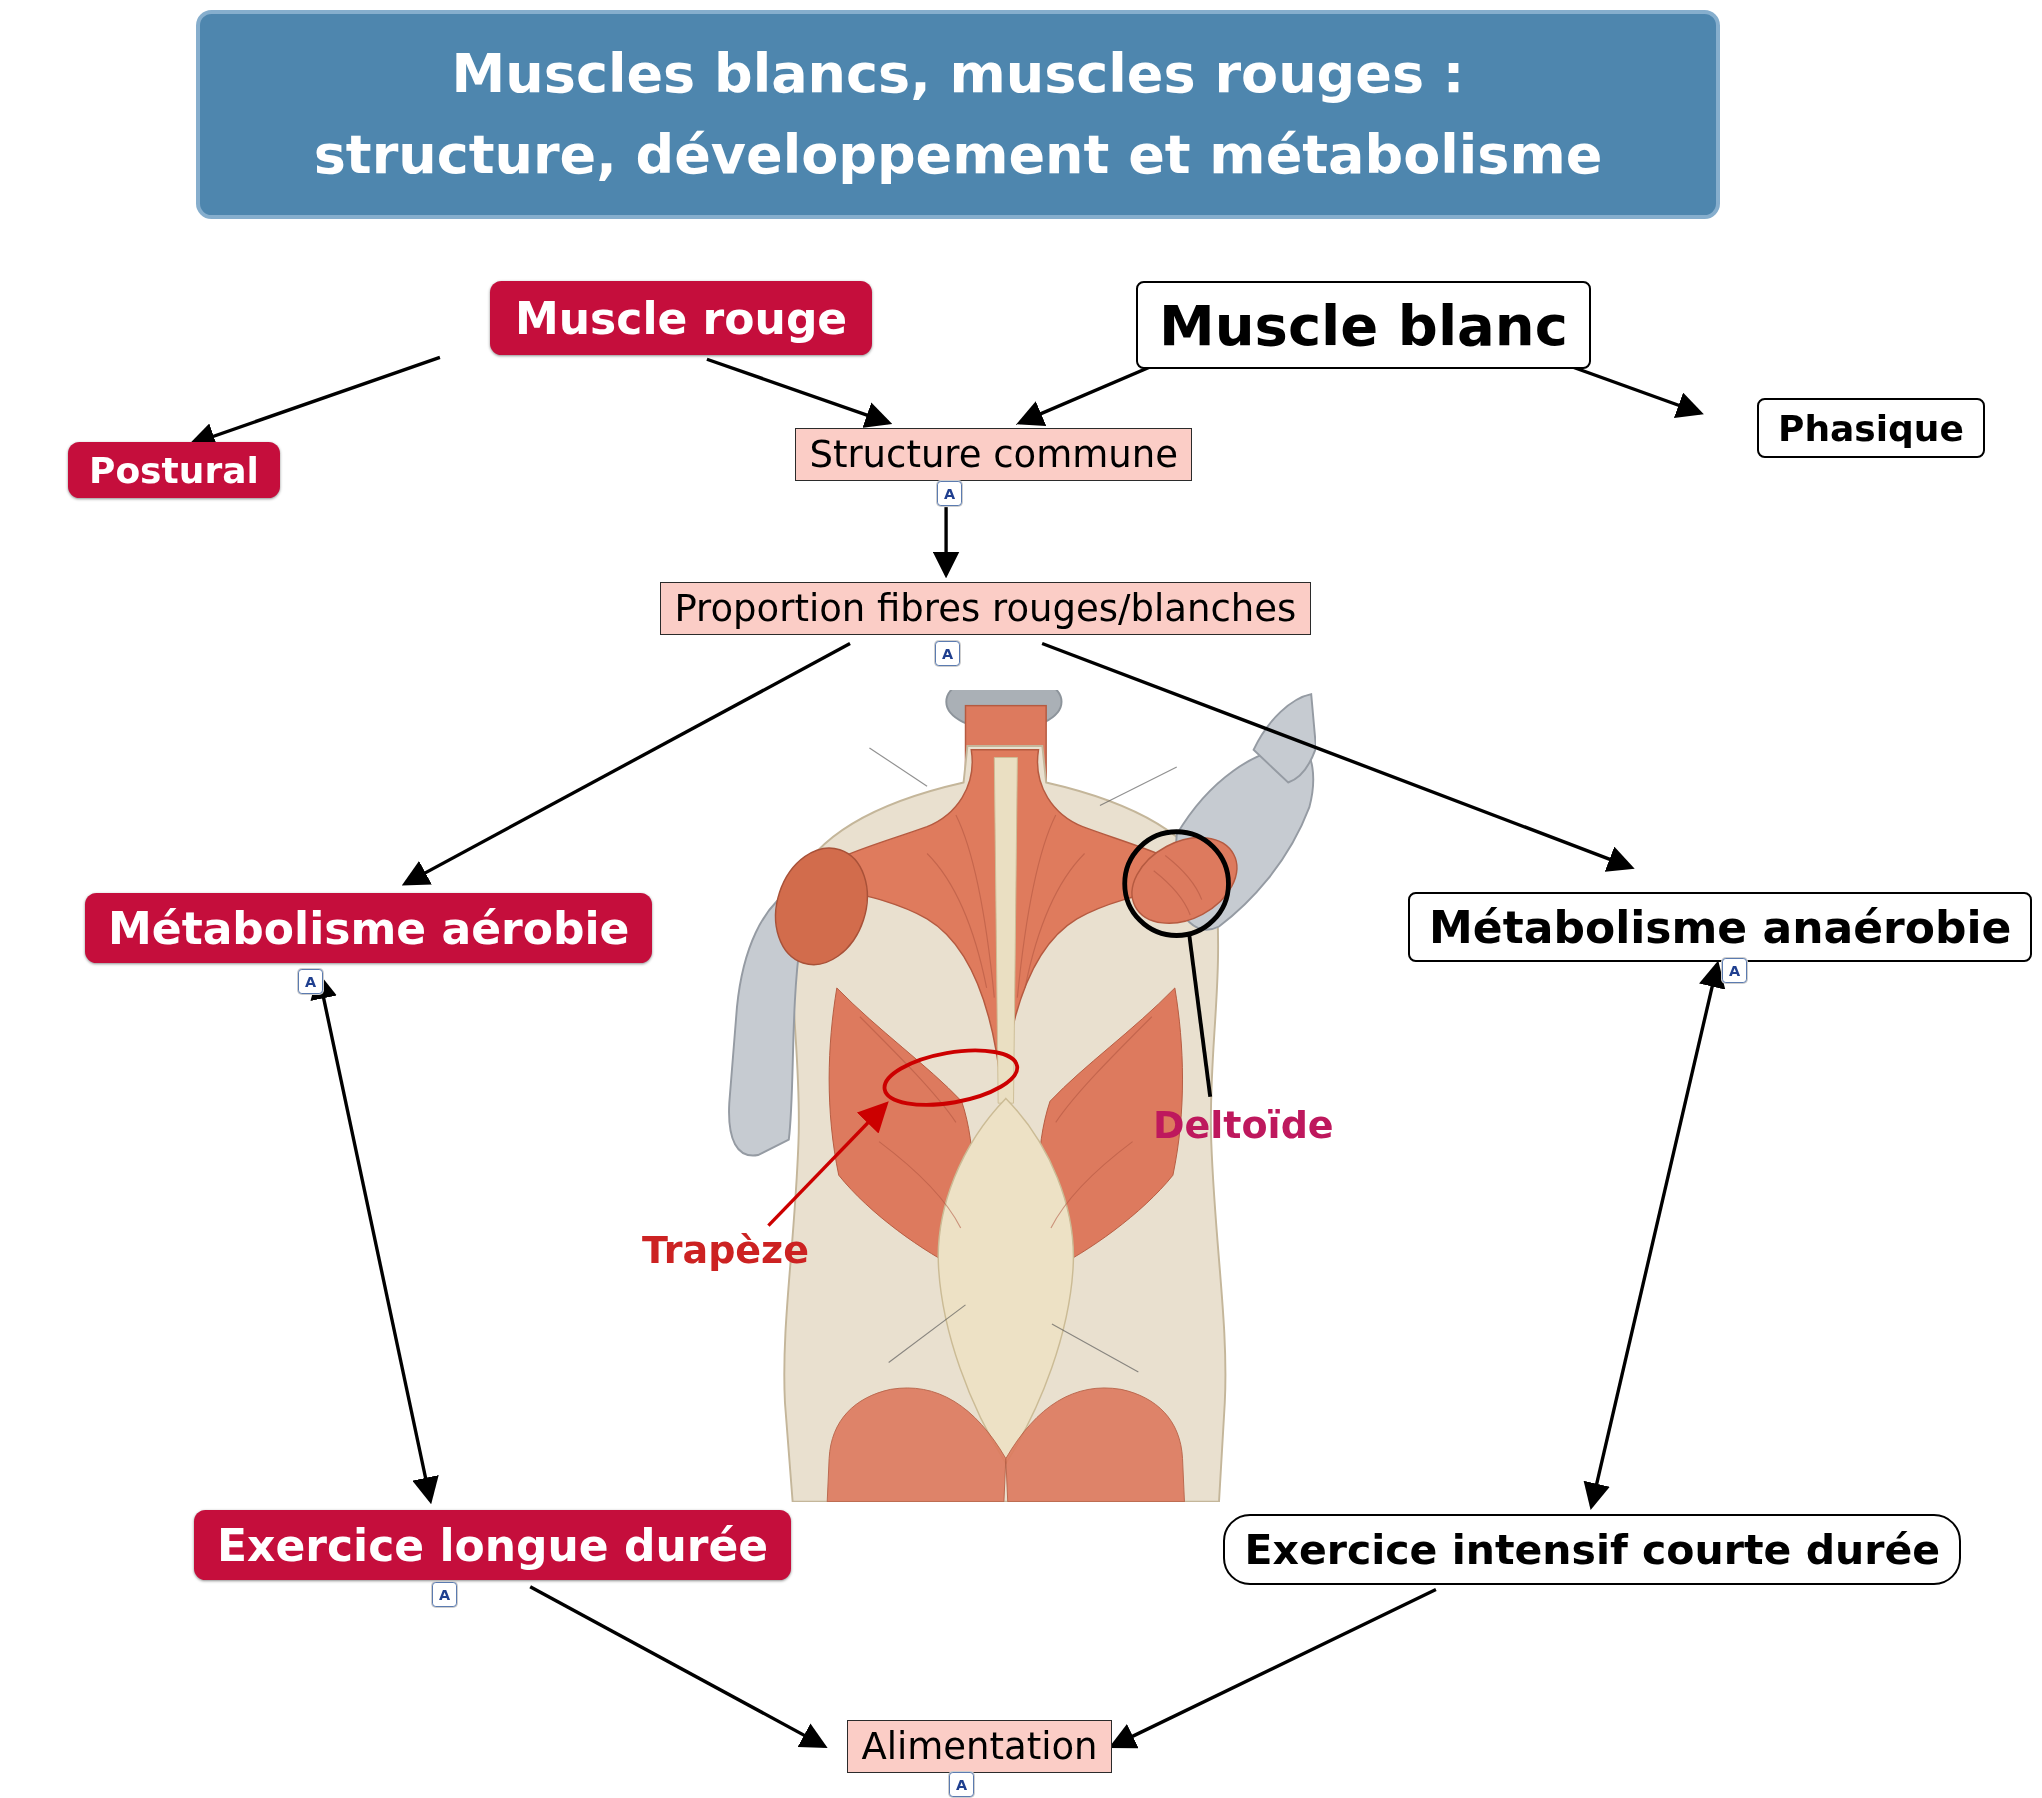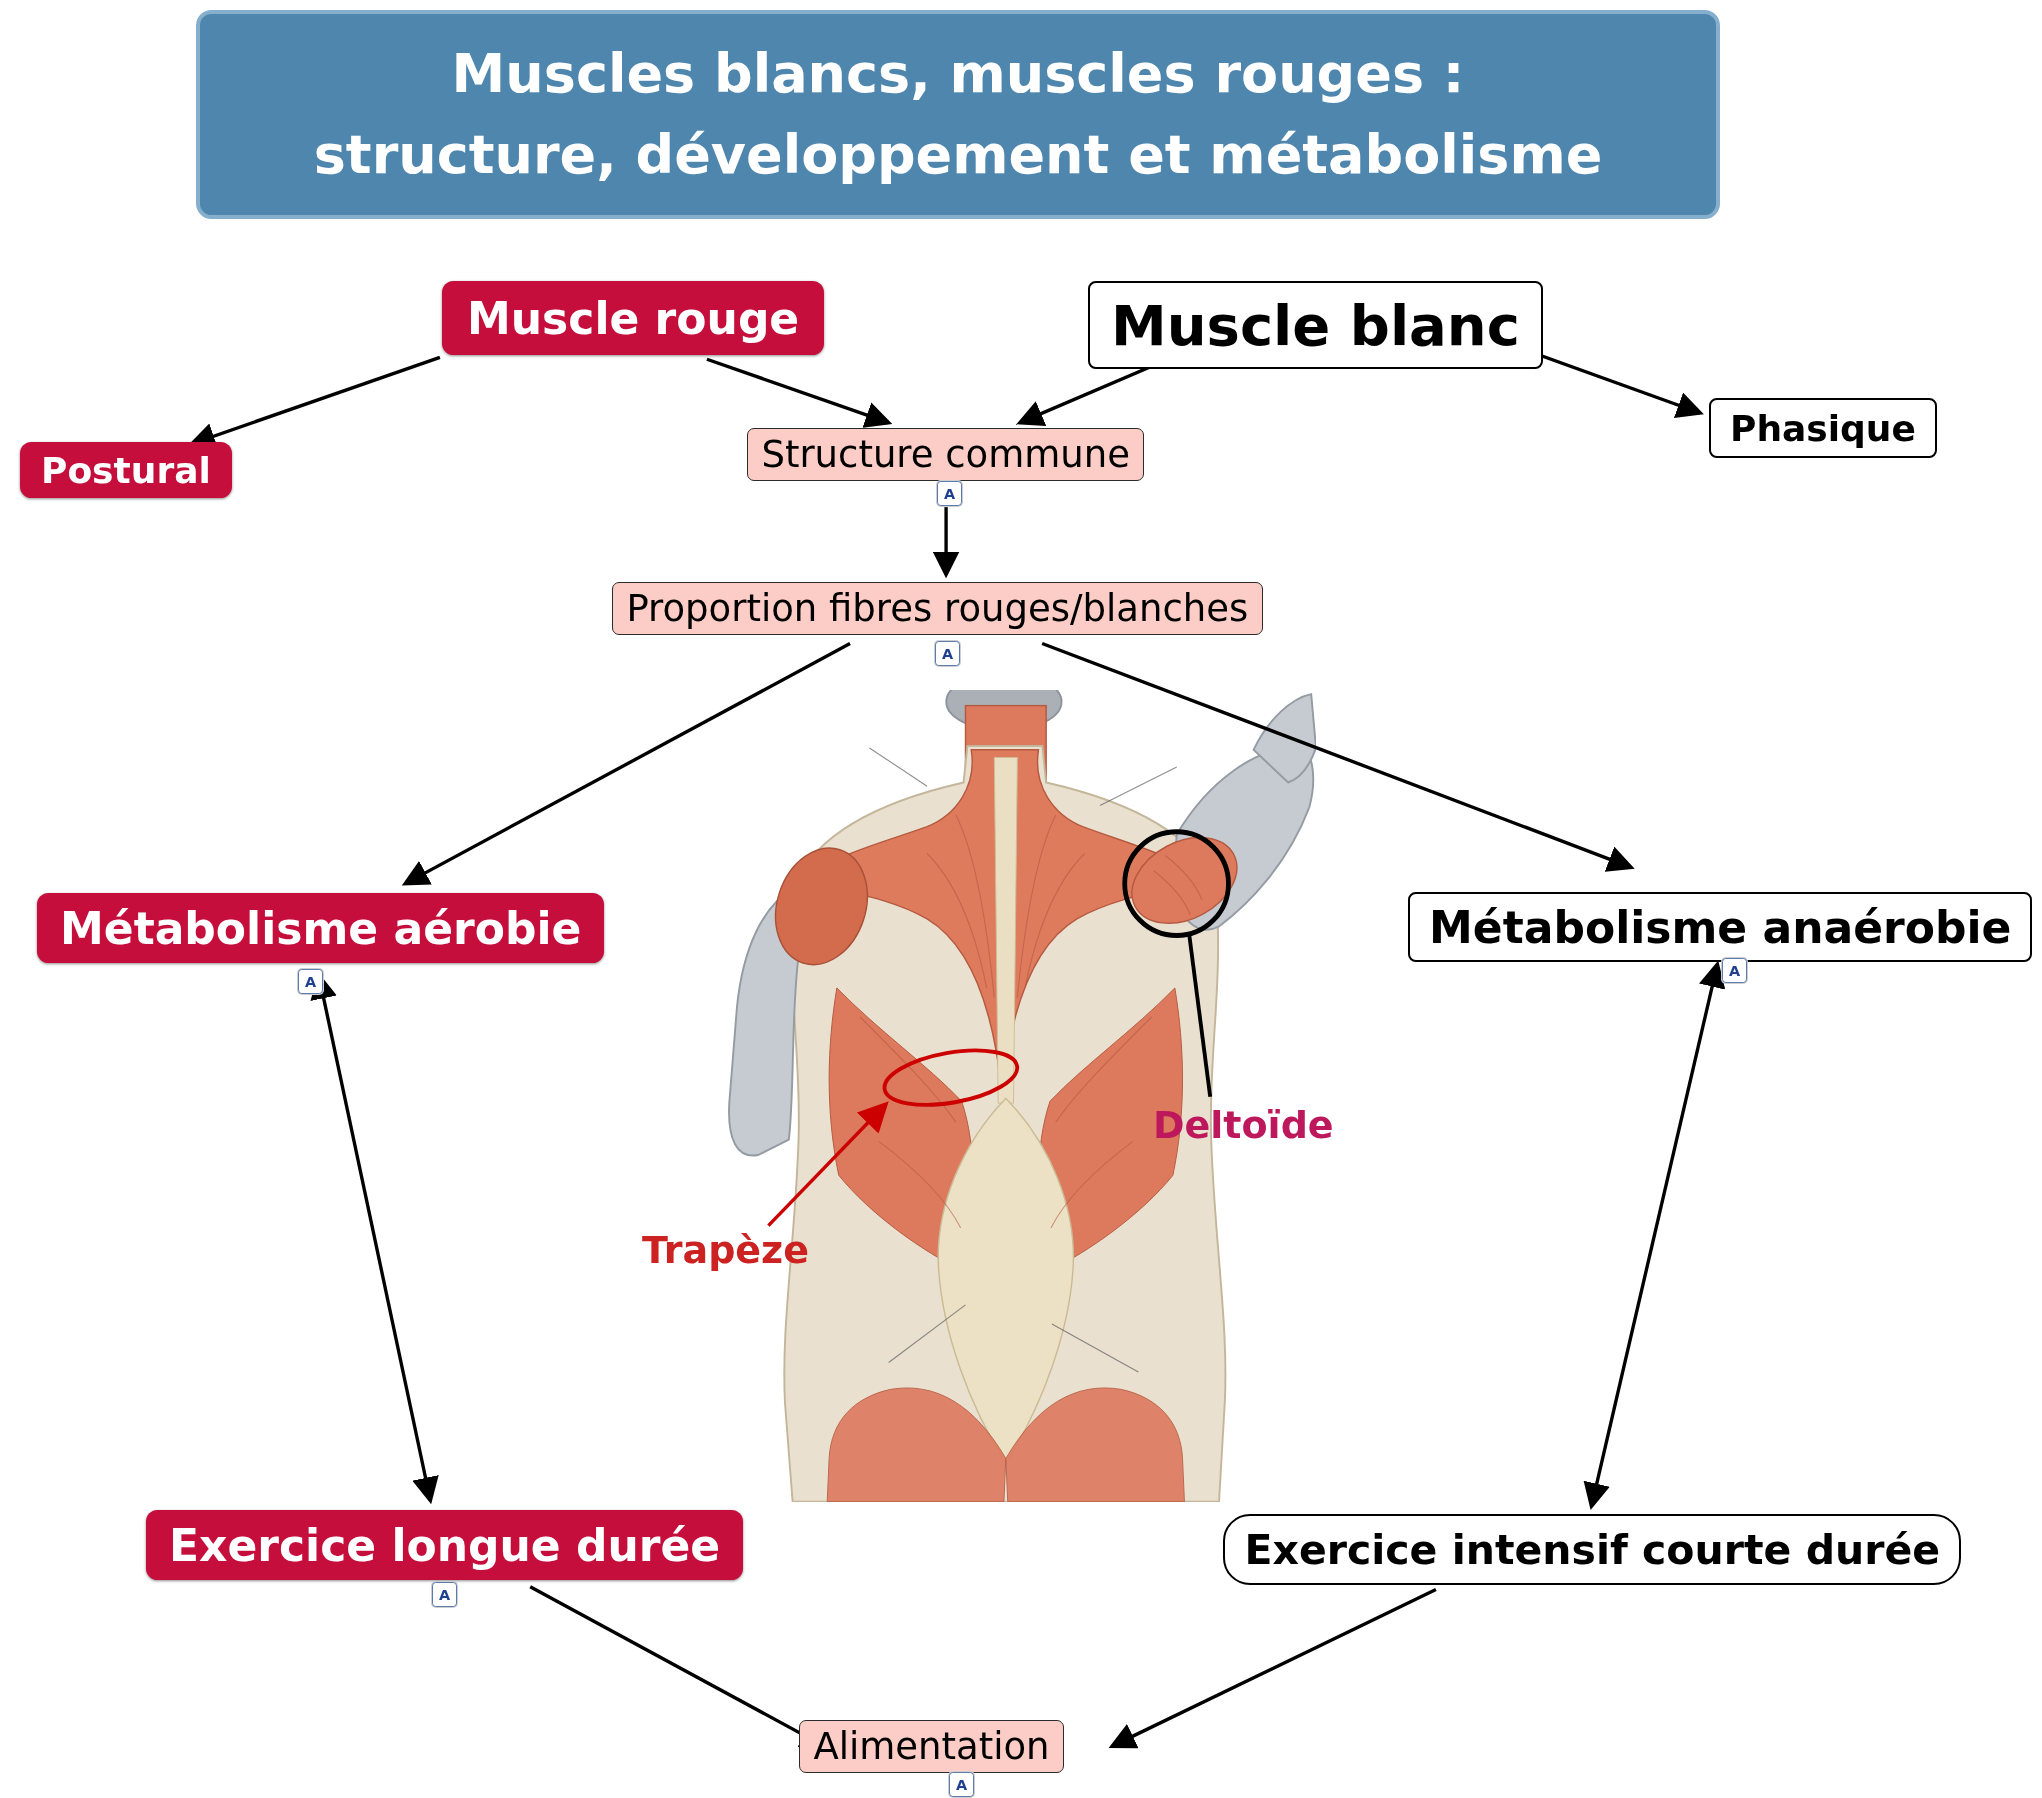--- a/index.html
+++ b/index.html
@@ -21,41 +21,41 @@
   .title-banner{
     position:absolute;left:188px;top:9.6px;width:1524px;height:209px;
     background:var(--title-bg,#4e86ae);
     border:4.8px solid var(--title-border,#86aecd);
     border-radius:15.4px;
     color:#ffffff;font-weight:bold;font-size:54px;line-height:1.5;
     display:flex;flex-direction:column;align-items:center;justify-content:center;
     text-align:center;z-index:2;margin-left:8px;
   }
   .node{
-    position:absolute;white-space:nowrap;z-index:2;
+    position:absolute;white-space:nowrap;z-index:2;margin-left:48px;
   }
   .node.red{
     background:var(--red-node,#c50e3c);
     color:#ffffff;font-weight:bold;
     border-radius:11.5px;
     padding:11.5px 25px;
     box-shadow:0 1px 2.9px rgba(0,0,0,.45);
   }
   .node.white{
     background:#ffffff;
     border:2.9px solid #000000;
     color:#000000;font-weight:bold;
     border-radius:7.7px;
     padding:9.6px 21px;
   }
   .node.pink{
     background:var(--pink-node,#fbcdc6);
     border:1.9px solid #2b2b2b;
     color:#000000;
-    border-radius:7px;
+    border-radius:0;
     padding:3.8px 13.4px;
   }
   .res-icon{
     position:absolute;width:25px;height:25px;z-index:3;
     background:#ffffff;border:1.9px solid #5b7bb0;border-radius:3.8px;
     color:#1f3f8f;font-size:14.4px;font-weight:bold;
     display:flex;align-items:center;justify-content:center;
     box-shadow:0 0 0 1px #cfcfcf;
   }
   .anat-label{

